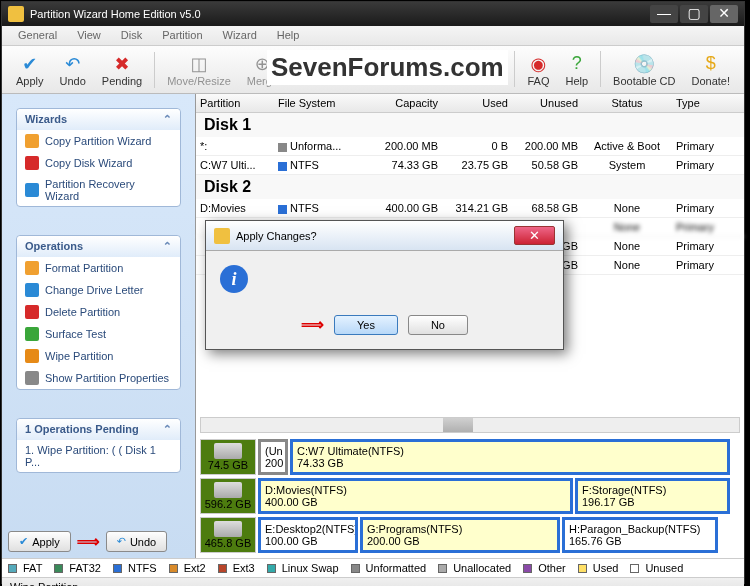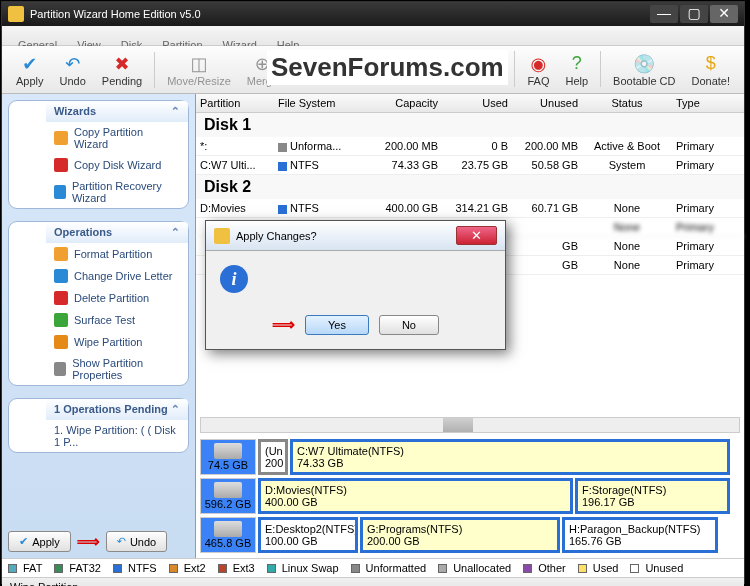--- a/index.html
+++ b/index.html
@@ -4,57 +4,57 @@
 <style>
 * { box-sizing: border-box; margin: 0; padding: 0; font-family: Tahoma, Arial, sans-serif; font-size: 11px; }
 body { background: #000; width: 750px; height: 586px; overflow: hidden; position: relative; }
 .window { background: #fff; width: 744px; height: 583px; margin: 1px; border: 1px solid #333; }
 .titlebar { background: linear-gradient(#3a3a3a,#1a1a1a); color: #fff; height: 24px; display: flex; align-items: center; padding: 0 6px; }
 .titlebar .icon { width: 16px; height: 16px; background: #f0c040; border-radius: 2px; margin-right: 6px; }
 .win-controls { margin-left: auto; display: flex; gap: 2px; }
 .win-btn { width: 28px; height: 18px; background: #444; color: #fff; text-align: center; line-height: 16px; border-radius: 2px; font-size: 14px; cursor: pointer; }
 .win-btn.close { background: #666; }
 .menubar { background: linear-gradient(#f5f5f5,#e8e8e8); height: 20px; display: flex; padding: 0 6px; border-bottom: 1px solid #ccc; }
-.menubar span { padding: 3px 10px; color: #666; cursor: pointer; margin-top: 10px; }
+.menubar span { padding: 3px 10px; color: #666; cursor: pointer; }
 .toolbar { background: linear-gradient(#fdfdfd,#e8e8e8); height: 48px; display: flex; align-items: center; padding: 2px 6px; border-bottom: 1px solid #bbb; position: relative; }
 .tbtn { display: flex; flex-direction: column; align-items: center; padding: 2px 8px; cursor: pointer; color: #333; }
 .tbtn .ic { width: 22px; height: 22px; display: flex; align-items: center; justify-content: center; font-size: 18px; }
 .tbtn.disabled { opacity: 0.5; }
 .sep { width: 1px; height: 36px; background: #ccc; margin: 0 4px; }
 .watermark { position: absolute; left: 265px; top: 4px; font-size: 26px; color: #333; font-weight: 600; background: #fff; padding: 2px 4px; }
 .main { display: flex; height: 464px; }
 .sidebar { width: 194px; background: linear-gradient(#d8e8fa,#c8dcf2); border-right: 1px solid #999; overflow: hidden; display: flex; flex-direction: column; }
-.panel { margin: 6px; background: #fff; border: 1px solid #a0b8d8; border-radius: 9px; padding-left: 37px; }
+.panel { margin: 14px; background: #fff; border: 1px solid #a0b8d8; border-radius: 4px; }
 .panel-hd { background: linear-gradient(#fff,#e0ecfa); padding: 4px 8px; font-weight: bold; color: #3a5a8a; display: flex; justify-content: space-between; border-radius: 4px 4px 0 0; }
 .panel-hd .chev { color: #6a8ab8; }
 .panel-item { padding: 4px 8px; display: flex; align-items: center; gap: 6px; color: #2a4a7a; cursor: pointer; }
 .panel-item .pi { width: 14px; height: 14px; border-radius: 2px; }
 .bottom-btns { margin-top: auto; padding: 6px; display: flex; gap: 6px; align-items: center; }
 .btn { background: linear-gradient(#fefefe,#e0e0e0); border: 1px solid #8a8a8a; border-radius: 3px; padding: 3px 10px; display: flex; align-items: center; gap: 4px; cursor: pointer; }
 .arrow-red { color: #d00; font-size: 16px; font-weight: bold; }
 .content { flex: 1; display: flex; flex-direction: column; background: #fff; }
 .col-hdr { display: flex; background: linear-gradient(#fafafa,#e8e8e8); border-bottom: 1px solid #ccc; }
 .col-hdr span, .row span { padding: 3px 4px; overflow: hidden; white-space: nowrap; text-overflow: ellipsis; }
 .c1{width:78px}.c2{width:90px}.c3{width:78px;text-align:right}.c4{width:70px;text-align:right}.c5{width:70px;text-align:right}.c6{width:90px;text-align:center}.c7{width:60px;text-align:left}
 .disk-hdr { font-weight: bold; font-size: 16px; padding: 3px 8px; background: #f8f8f8; }
 .row { display: flex; border-bottom: 1px solid #eee; }
 .row.blur { filter: blur(2px); }
 .sq { display: inline-block; width: 9px; height: 9px; margin-right: 3px; vertical-align: middle; }
 .scroll-h { height: 16px; background: #eee; border: 1px solid #ccc; margin: 4px; position: relative; }
 .scroll-thumb { position: absolute; left: 45%; width: 30px; height: 100%; background: linear-gradient(#d0d0d0,#b0b0b0); }
 .diskmap { padding: 2px 4px; }
 .disk-row { display: flex; align-items: stretch; height: 36px; margin-bottom: 3px; gap: 2px; }
-.disk-ic { width: 56px; display: flex; flex-direction: column; align-items: center; justify-content: center; background: #3b82f6; border: 1px solid #ccc; font-size: 9px; }
+.disk-ic { width: 56px; display: flex; flex-direction: column; align-items: center; justify-content: center; background: #4d7c0f; border: 1px solid #ccc; font-size: 9px; }
 .disk-ic .hdd { width: 28px; height: 16px; background: linear-gradient(#ddd,#aaa); border-radius: 2px; }
 .part { border: 3px solid; padding: 2px 4px; font-size: 9px; display: flex; flex-direction: column; justify-content: center; overflow: hidden; }
 .part.yellow { background: #ffffcc; }
 .legend { background: #fff; border-top: 1px solid #ccc; padding: 3px 6px; display: flex; gap: 12px; flex-wrap: wrap; }
 .legend span { display: flex; align-items: center; gap: 3px; }
 .statusbar { background: linear-gradient(#f0f0f0,#e0e0e0); padding: 3px 8px; border-top: 1px solid #ccc; }
-.dialog { position: absolute; left: 205px; top: 220px; width: 301px; background: #f0f0f0; border: 1px solid #555; box-shadow: 4px 4px 12px rgba(0,0,0,0.5); }
+.dialog { position: absolute; left: 205px; top: 220px; width: 359px; background: #f0f0f0; border: 1px solid #555; box-shadow: 4px 4px 12px rgba(0,0,0,0.5); }
 .dlg-title { background: linear-gradient(#fff,#d8e4f2); padding: 5px 8px; display: flex; align-items: center; border-bottom: 1px solid #aaa; }
 .dlg-close { margin-left: auto; background: linear-gradient(#e68,#c23); color: #fff; padding: 1px 14px; border-radius: 2px; font-size: 13px; cursor: pointer; border: 1px solid #933; }
 .dlg-body { padding: 14px; display: flex; gap: 12px; }
 .dlg-ic { width: 28px; height: 28px; border-radius: 50%; background: #2a6fd6; color: #fff; display: flex; align-items: center; justify-content: center; font-size: 18px; font-weight: bold; font-family: Georgia, serif; font-style: italic; }
 .dlg-text p { margin-bottom: 10px; }
 .dlg-btns { display: flex; justify-content: center; gap: 10px; padding: 8px 0 14px; }
 .dlg-btn { padding: 3px 22px; border: 1px solid #888; border-radius: 3px; background: linear-gradient(#fff,#e0e0e0); cursor: pointer; }
 .dlg-btn.yes { background: linear-gradient(#e4f2ff,#b8d8f8); border-color: #3a7abd; }
 </style>
 </head>
@@ -231,21 +231,21 @@
             <span class="c5">50.58 GB</span>
             <span class="c6">System</span>
             <span class="c7">Primary</span>
           </div>
           <div class="disk-hdr">Disk 2</div>
           <div class="row">
             <span class="c1">D:Movies</span>
             <span class="c2"><span class="sq" style="background:#2a6fd6"></span>NTFS</span>
             <span class="c3">400.00 GB</span>
             <span class="c4">314.21 GB</span>
-            <span class="c5">60.71 GB</span>
+            <span class="c5">68.58 GB</span>
             <span class="c6">None</span>
             <span class="c7">Primary</span>
           </div>
           <div class="row blur">
             <span class="c1"></span>
             <span class="c2"><span class="sq" style="background:#2a6fd6"></span>NTFS</span>
             <span class="c3"></span>
             <span class="c4"></span>
             <span class="c5"></span>
             <span class="c6">None</span>

